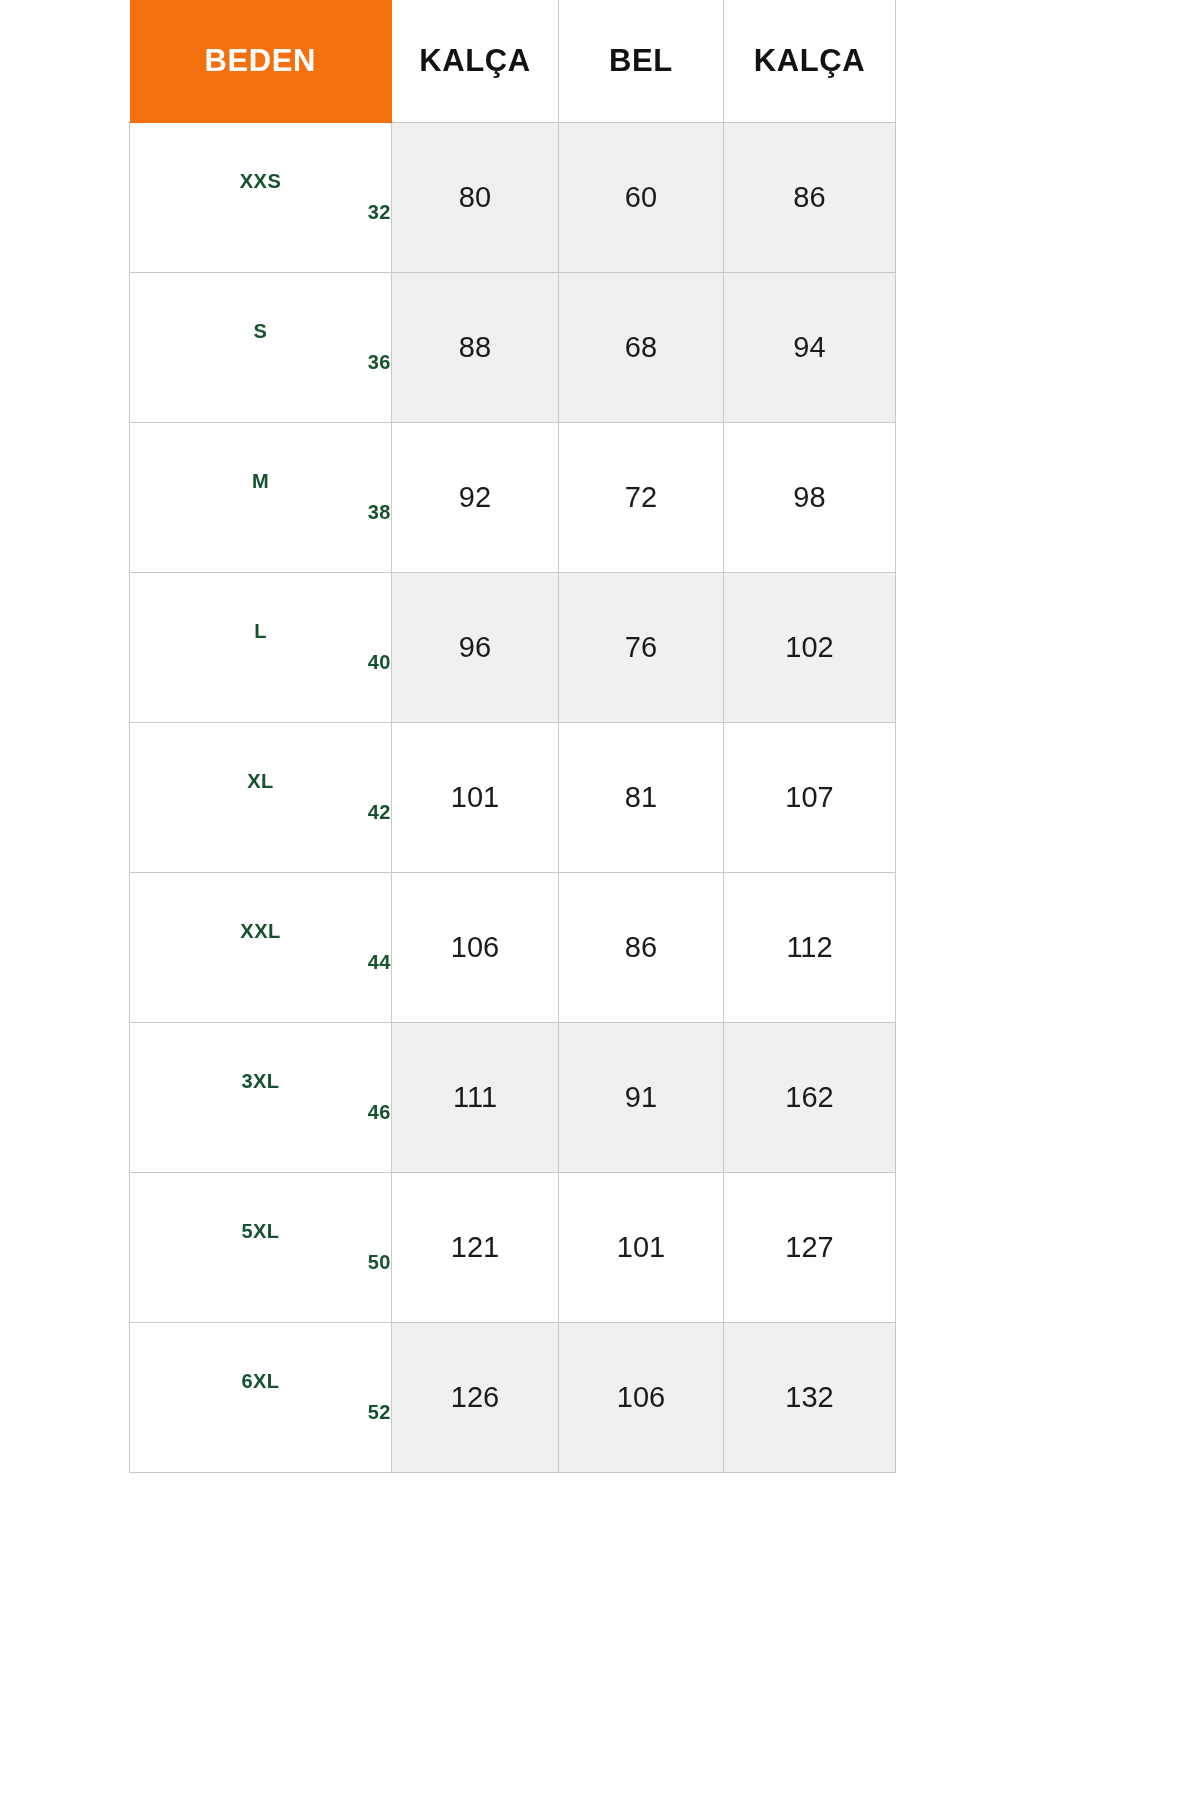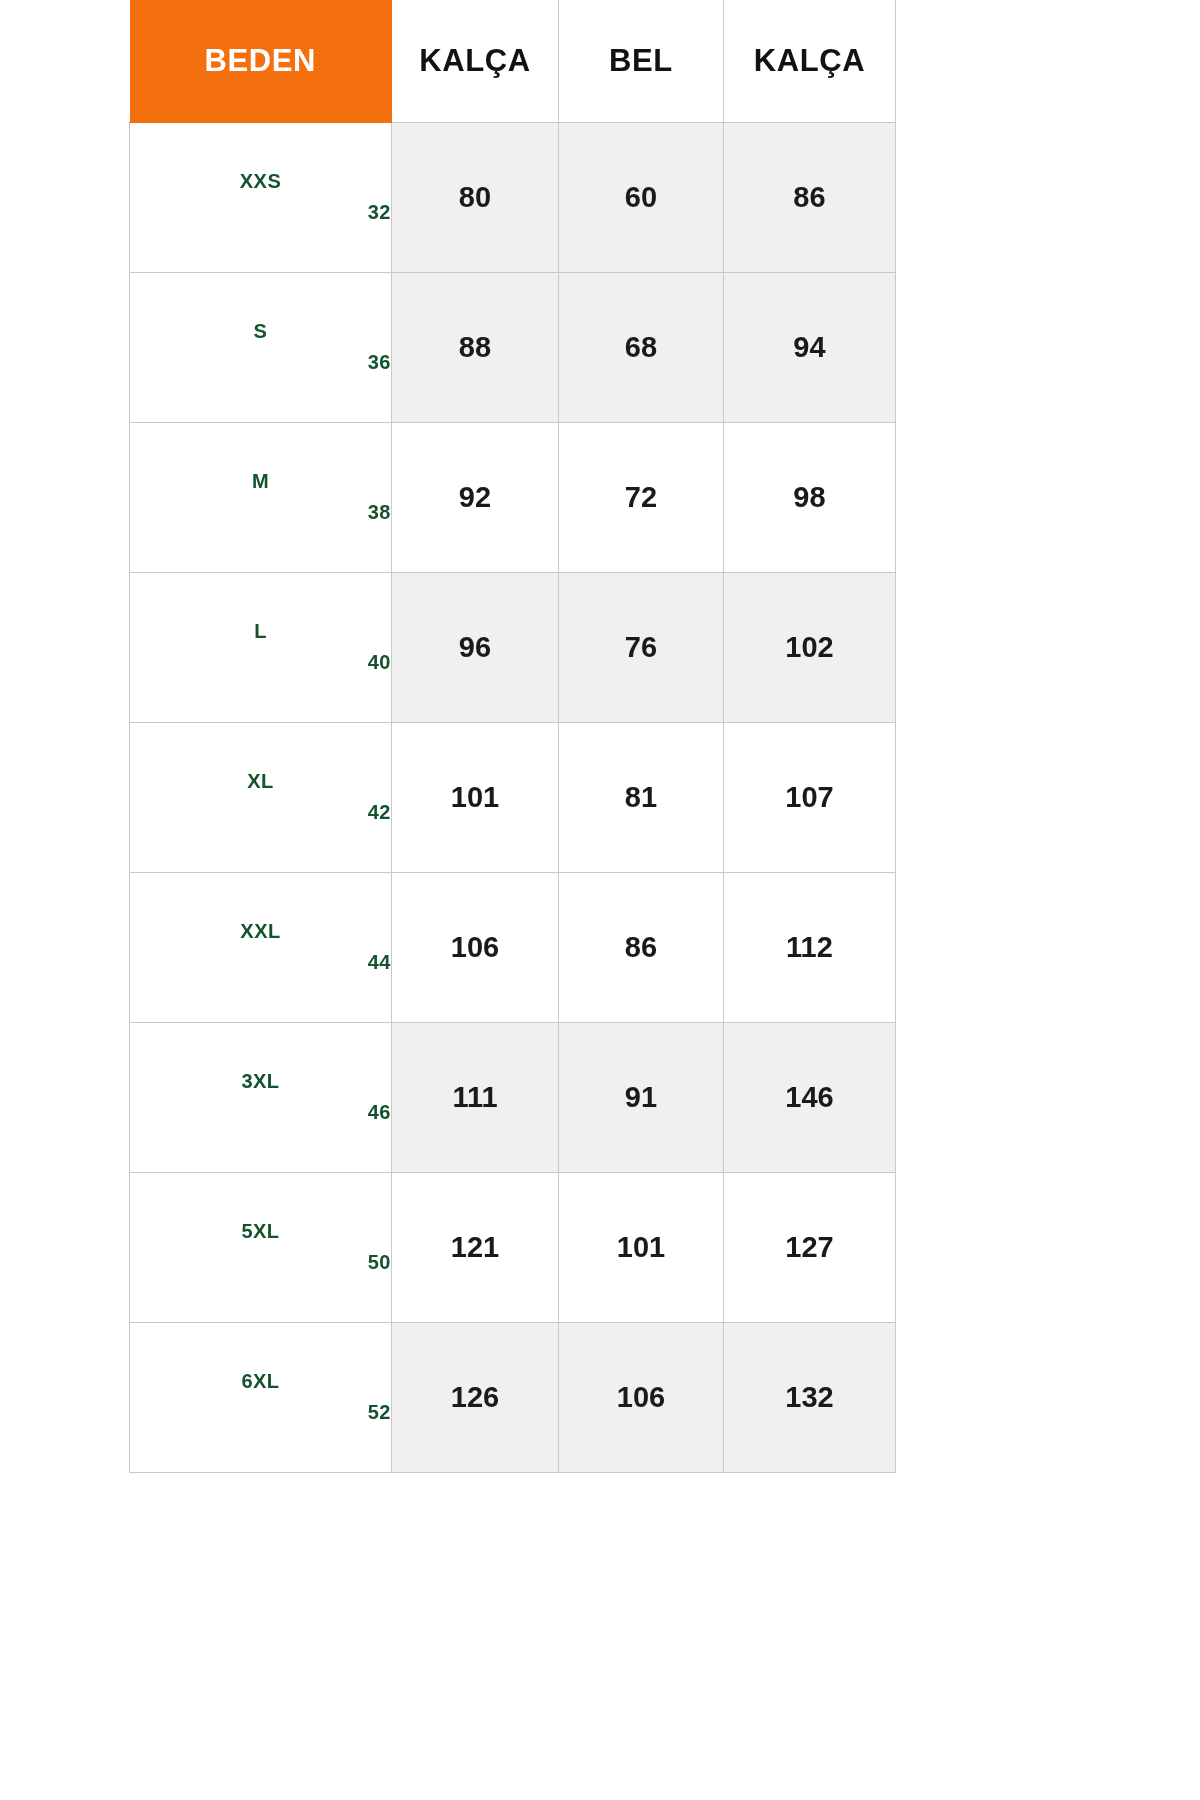--- a/index.html
+++ b/index.html
@@ -91,21 +91,21 @@
     display: block;
   }
   .size-table tbody td.cell-size .size-number {
     display: block;
     text-align: right;
   }
 
   .size-table tbody td.cell-measure {
     color: #1a1a1a;
     font-size: 29px;
-    font-weight: bold;
+    font-weight: normal;
   }
 
   
   .size-table tbody tr.row-shaded td.cell-measure {
     background: #f0f0f0;
   }
 </style>
 </head>
 <body>
 
@@ -184,21 +184,21 @@
           <td class="cell-measure">86</td>
           <td class="cell-measure">112</td>
         </tr>
         <tr class="row-shaded">
           <td class="cell-size">
             <span class="size-letter">3XL</span>
             <span class="size-number">46</span>
           </td>
           <td class="cell-measure">111</td>
           <td class="cell-measure">91</td>
-          <td class="cell-measure">146</td>
+          <td class="cell-measure">162</td>
         </tr>
         <tr>
           <td class="cell-size">
             <span class="size-letter">5XL</span>
             <span class="size-number">50</span>
           </td>
           <td class="cell-measure">121</td>
           <td class="cell-measure">101</td>
           <td class="cell-measure">127</td>
         </tr>

